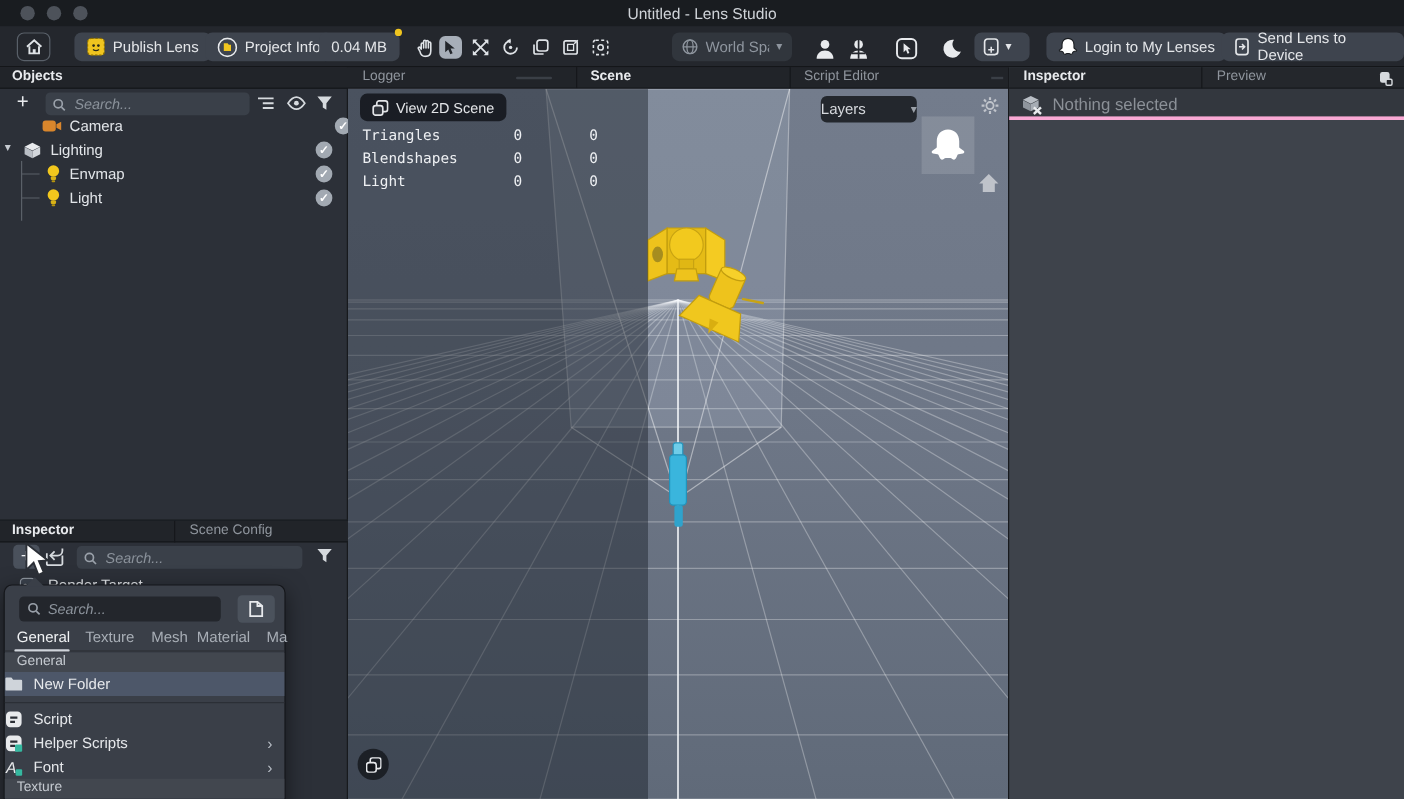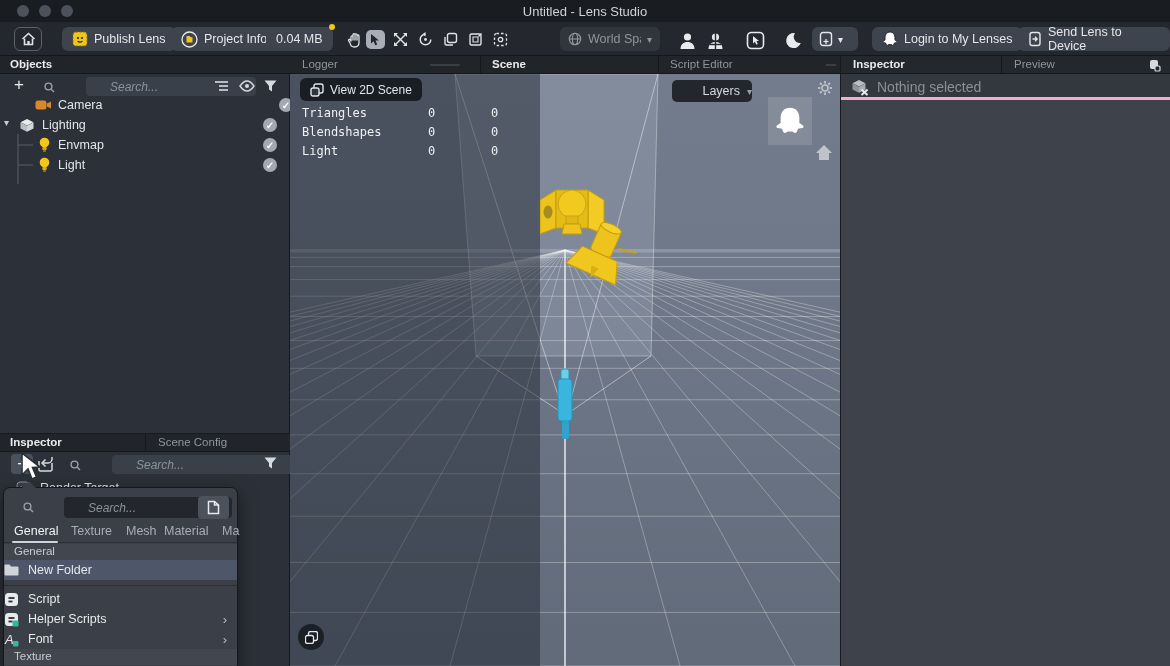--- a/index.html
+++ b/index.html
@@ -20,35 +20,35 @@
             display:flex; align-items:center; gap:6px; padding:0 10px; }
   .tb-ghostbtn { height:24px; top:5px; border:1px solid #596069; border-radius:6px; display:flex; align-items:center; justify-content:center; }
   .tool-ico { top:8px; width:19px; height:19px; display:flex; align-items:center; justify-content:center; }
   .tool-ico.active { background:#a7aeb8; border-radius:5px; }
   .drop { background:#31363d; color:#8e959e; }
   .icon svg { display:block; }
   
   .tabbar { height:18px; background:#212429; border-bottom:1px solid #15171b; font-size:11.5px; color:#8f959d; }
   .tabbar .active-tab { color:#e9ebee; font-weight:bold; }
   .search { background:#3a4049; border:none; border-radius:4px; color:#dfe3e8; font-size:12px; font-style:italic;
-            padding:0 19px 0 24px; outline:none; font-family:"Liberation Sans",sans-serif;margin-left:48px; }
+            padding:0 19px 0 24px; outline:none; font-family:"Liberation Sans",sans-serif; }
   .search::placeholder { color:#8b929b; font-style:italic; }
   .mag { pointer-events:none; }
   .treerow { height:20px; display:flex; align-items:center; color:#e2e5e9; font-size:12.5px; }
   .chk { width:14px; height:14px; border-radius:7px; background:#a2a9b2; color:#ffffff; font-size:10px;
          display:flex; align-items:center; justify-content:center; font-weight:bold; }
   
   .scene-vp { left:290px; top:74px; width:550px; height:592px;
               background:linear-gradient(#737c8c 0%, #6e7787 45%, #606a79 100%); overflow:hidden; }
   .logger-overlay { left:0; top:0; width:250px; height:592px; background:rgba(25,30,39,0.45); }
   .view2d { left:10px; top:4px; height:23px; background:rgba(22,25,31,0.92); border-radius:6px; color:#e3e5e8;
             font-size:12px; display:flex; align-items:center; gap:6px; padding:0 10px; }
   .statrow { color:#eef0f3; font-size:12px; font-family:"DejaVu Sans Mono", monospace; }
   .layersbtn { background:rgba(24,27,32,0.88); border-radius:5px; color:#d6d9dd; font-size:12.5px;
-               display:flex; align-items:center; justify-content:flex-end; gap:7px; }
+               display:flex; align-items:center; justify-content:space-between; gap:18px;margin-left:12px; }
   
   .popup { left:3px; top:487px; width:235px; height:200px; background:#3a3f48; border:1px solid #15171b;
            border-radius:7px 7px 0 0; box-shadow:0 6px 18px rgba(0,0,0,0.5); }
   .popup .notch { left:17px; top:-7px; width:0; height:0; border-left:8px solid transparent;
                   border-right:8px solid transparent; border-bottom:8px solid #3a3f48; }
   .ptab { font-size:12.5px; color:#a8aeb6; }
   .ptab.active { color:#f0f2f4; }
   .psection { left:0; width:233px; height:16px; background:#42474f; color:#c6cbd1; font-size:11.5px;
               padding:1px 0 0 10px; }
   .prow { left:0; width:233px; height:20px; display:flex; align-items:center; gap:9px; 

